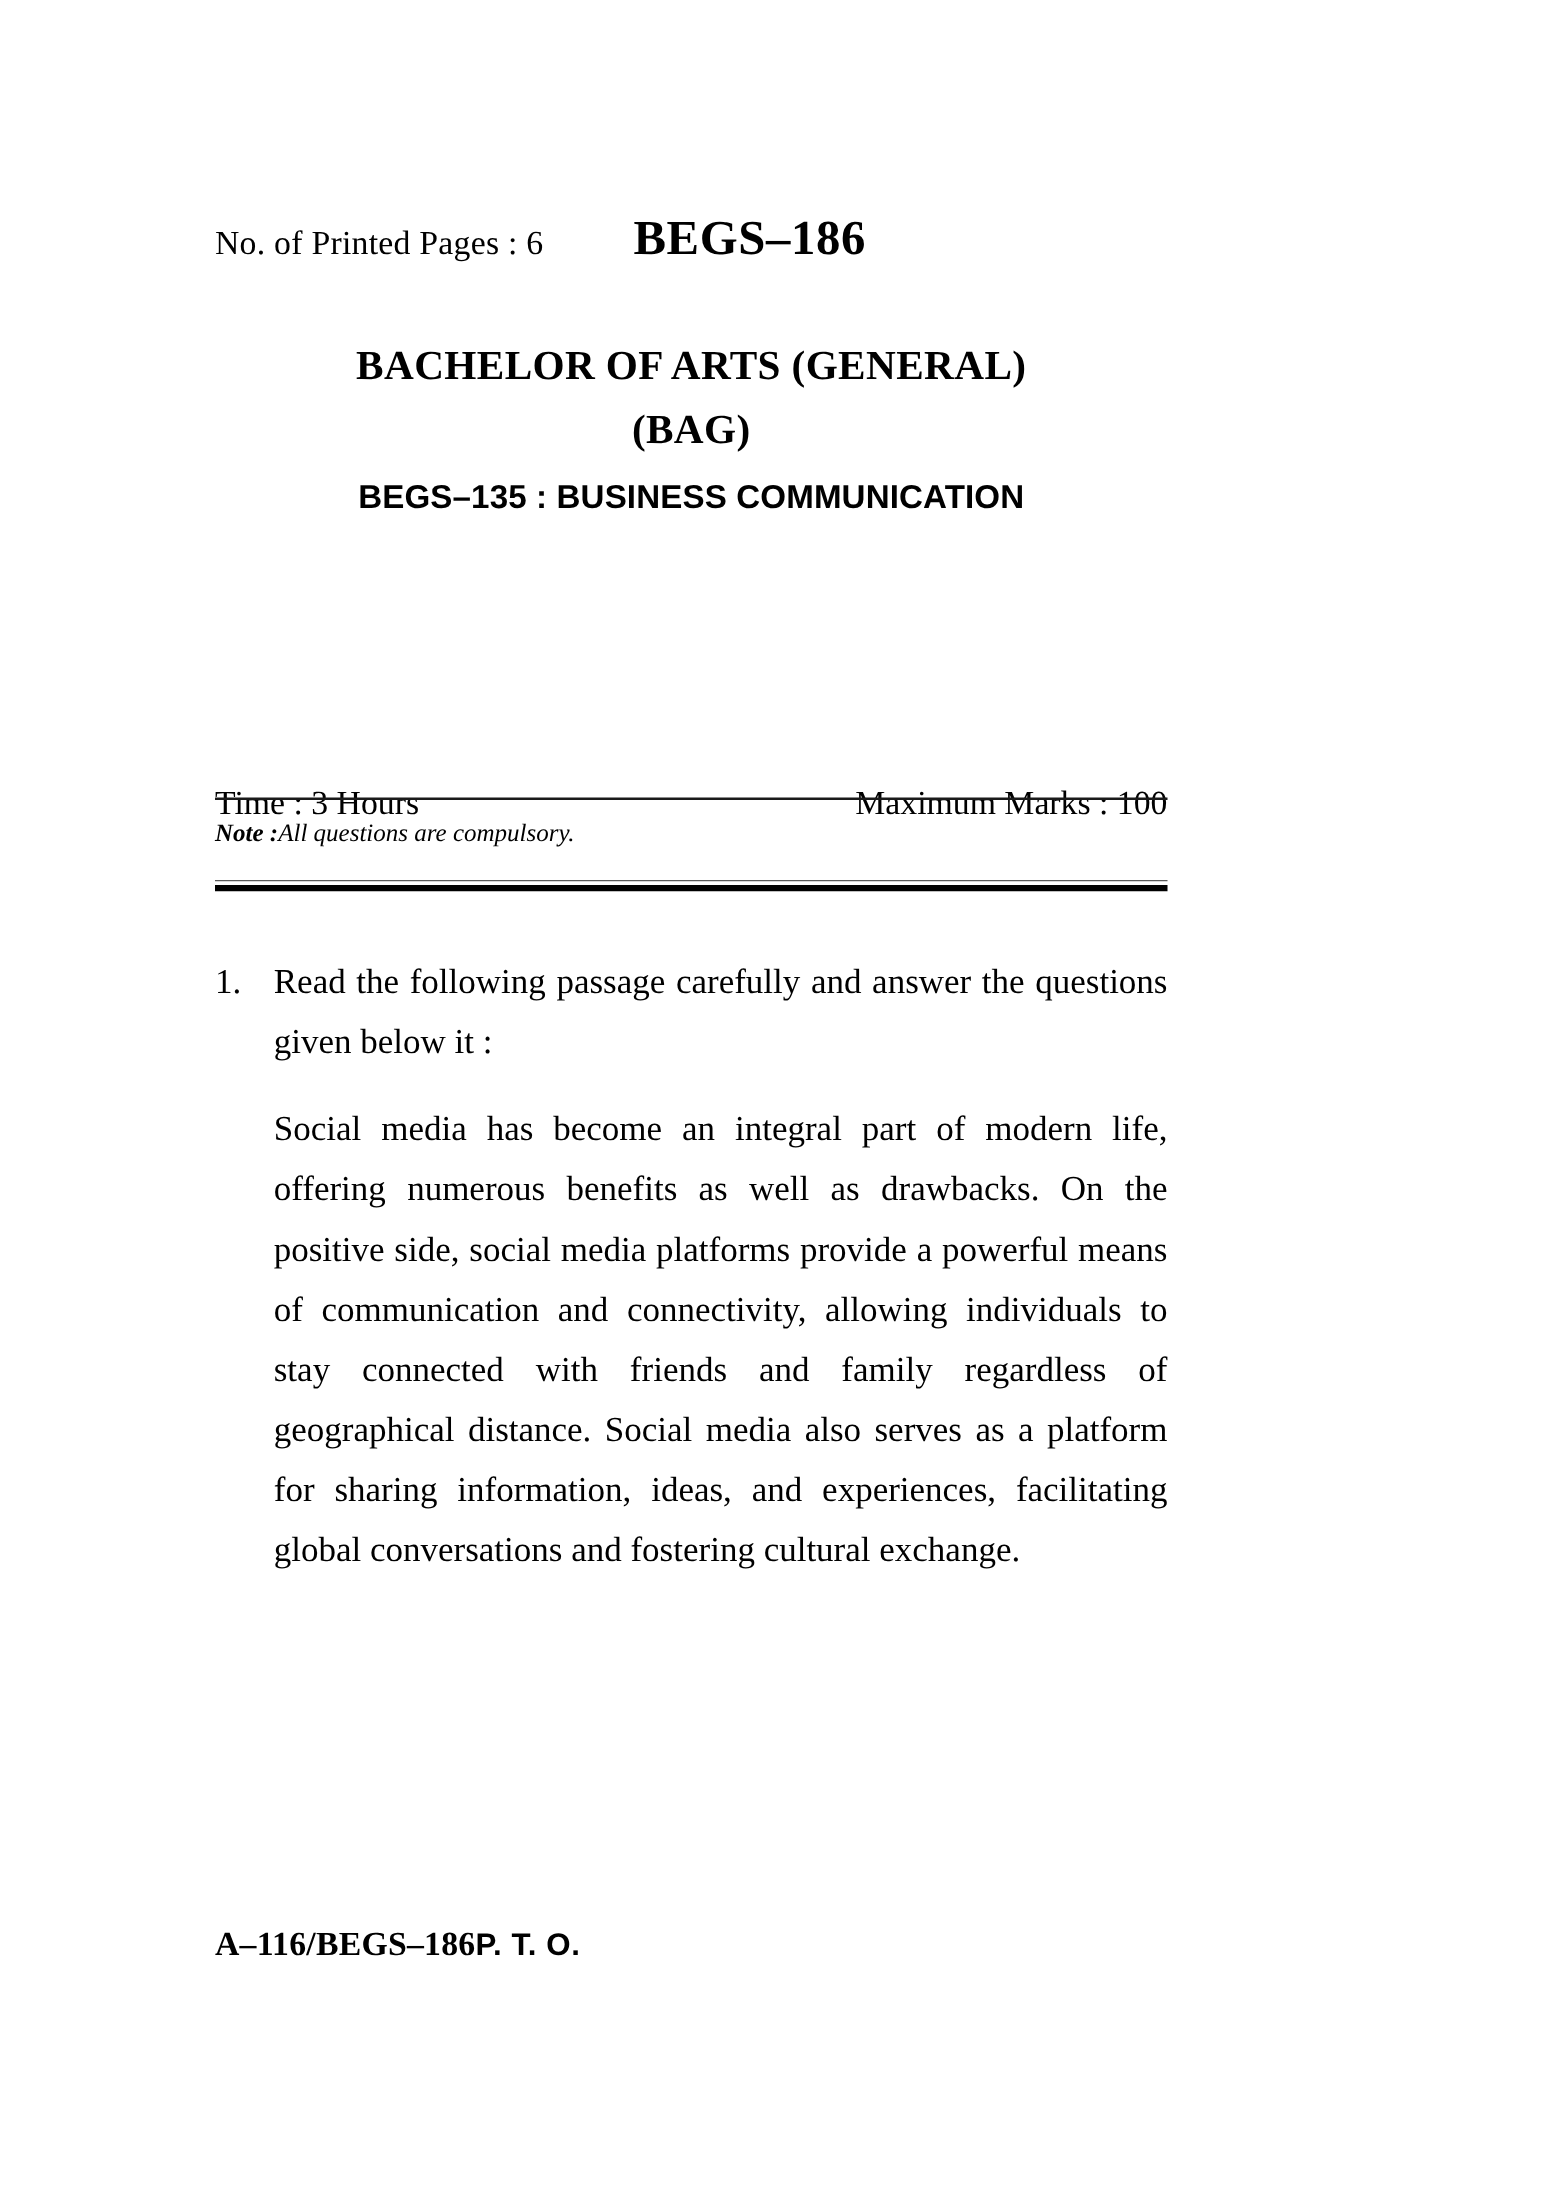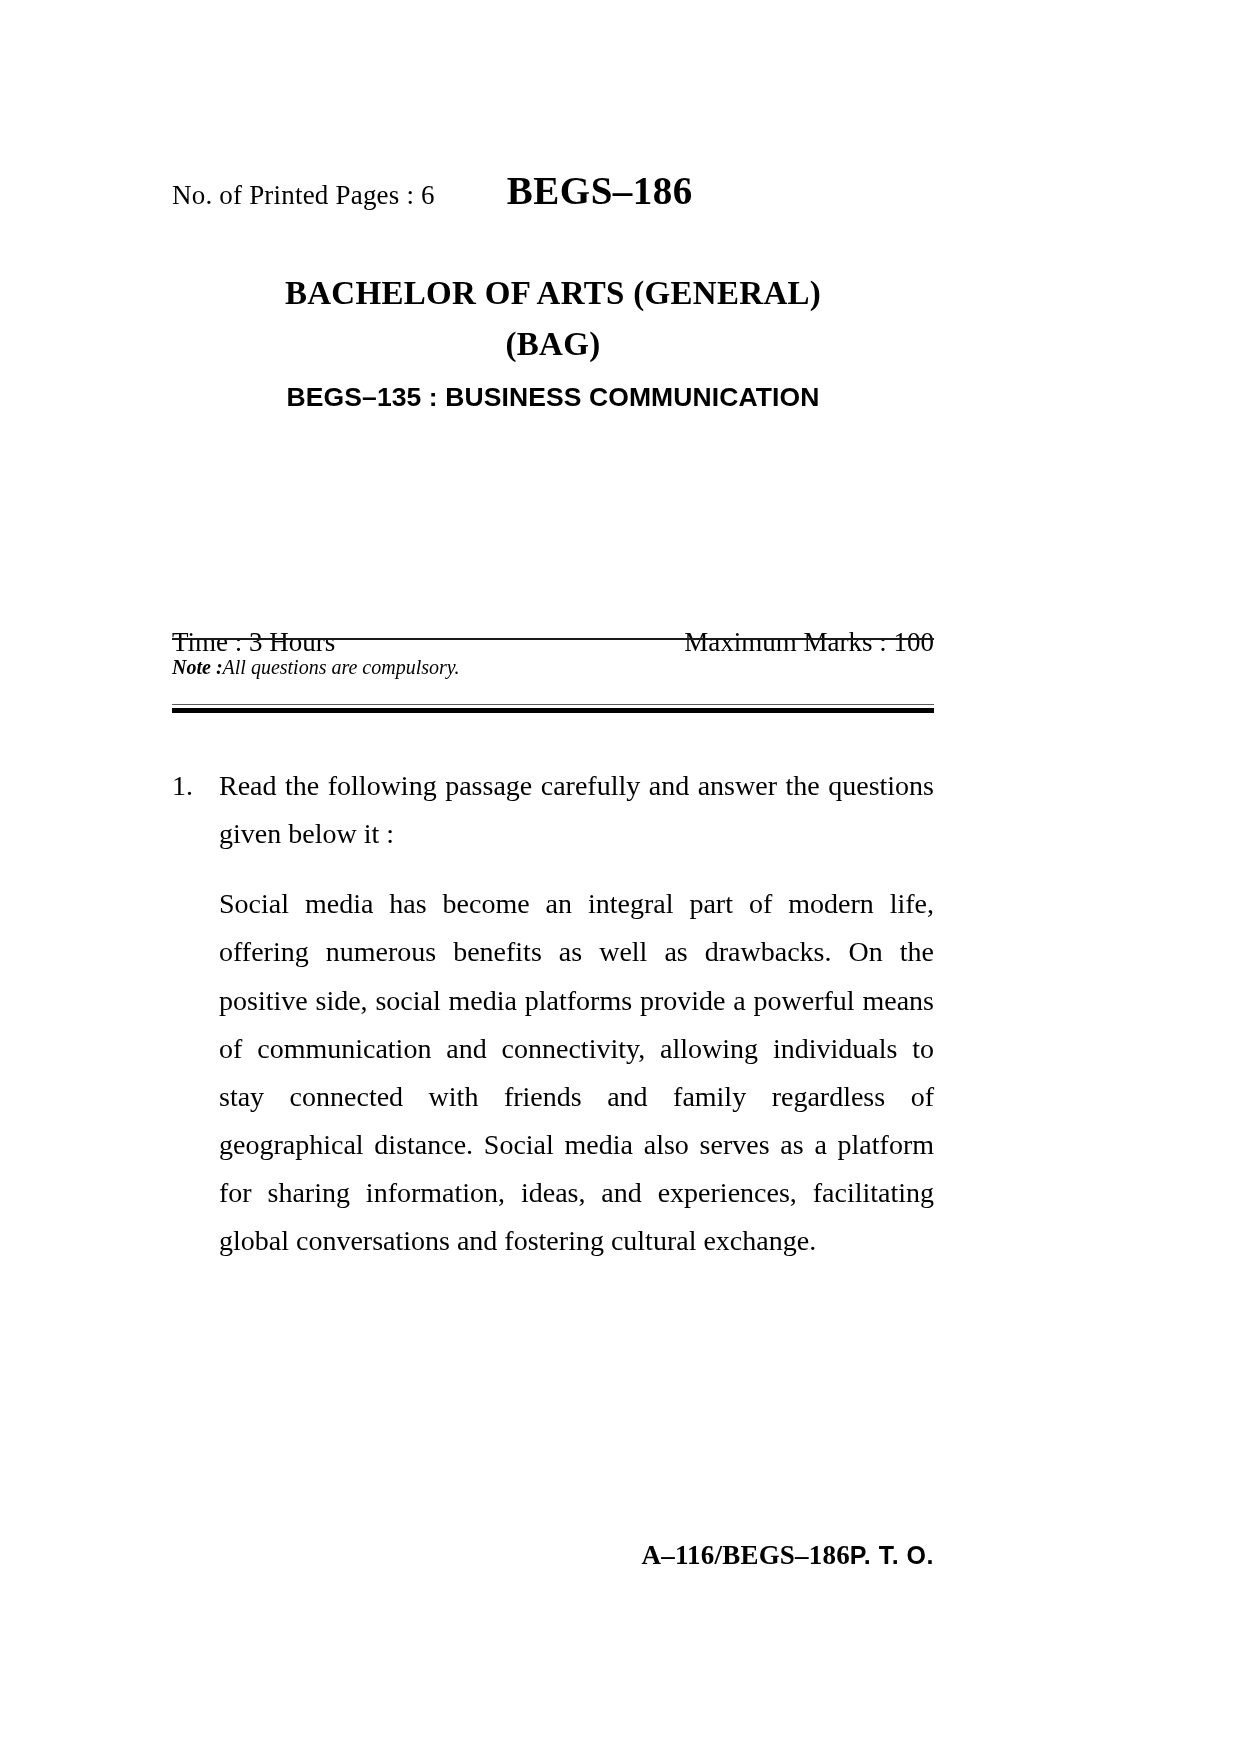--- a/index.html
+++ b/index.html
@@ -173,21 +173,21 @@
     margin-top: 22px;
   }
 
   
   .footer {
     position: absolute;
     left: 0;
     top: 1540px;
     width: 762px;
     display: flex;
-    justify-content: flex-end;
+    justify-content: flex-start;
     align-items: baseline;
     font-weight: bold;
     font-size: 27px;
   }
   .footer-right {
     font-family: "Liberation Sans", "DejaVu Sans", sans-serif;
     font-size: 25px;
     letter-spacing: 0.5px;
   }
   .footer-left {

